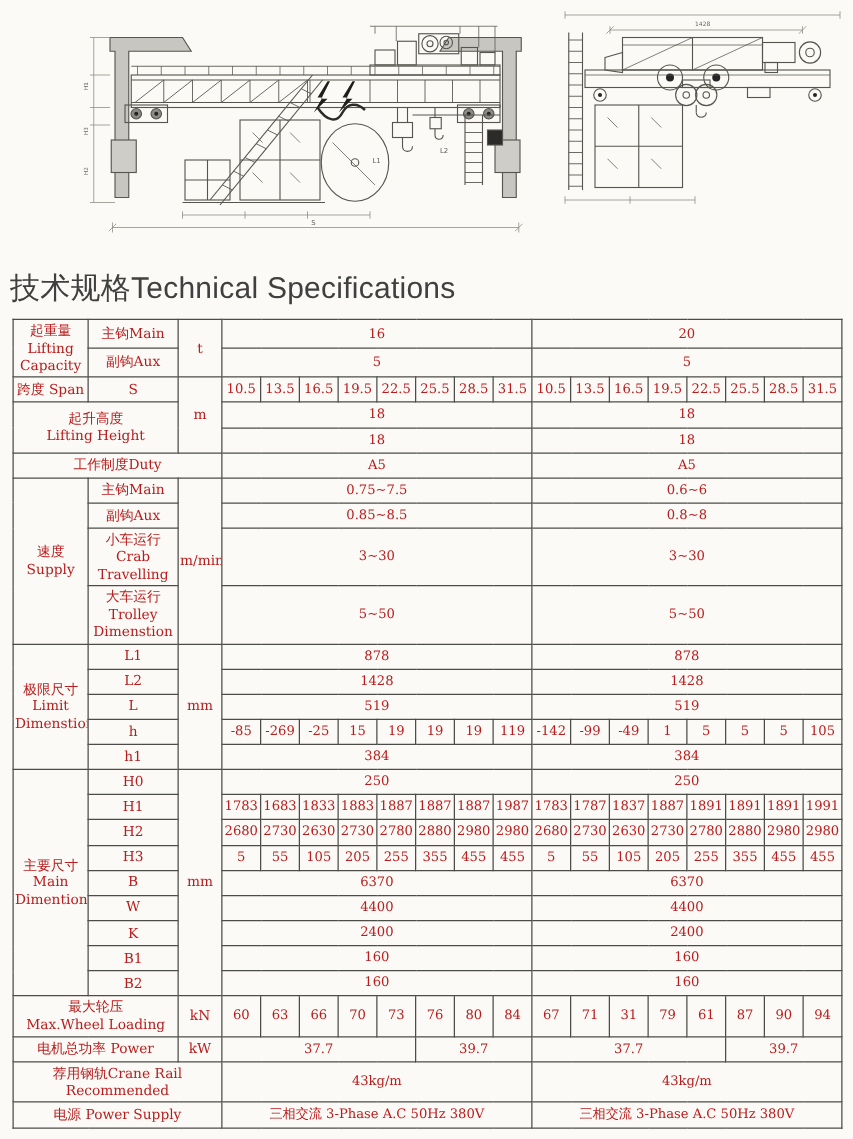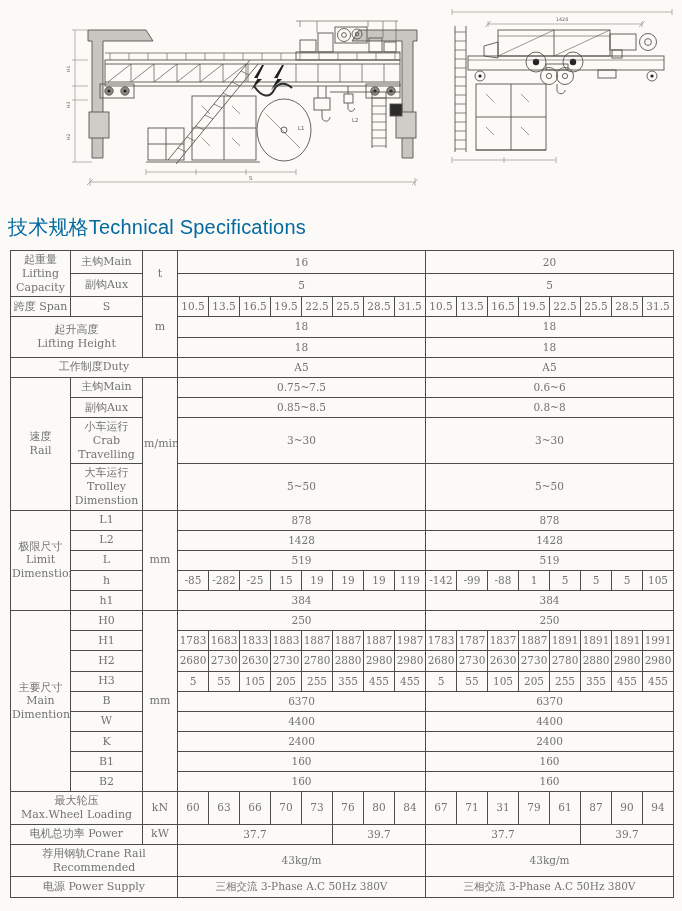--- a/index.html
+++ b/index.html
@@ -5,28 +5,28 @@
   html,body{margin:0;padding:0;}
   body{
     width:682px;height:911px;overflow:hidden;
     background:#fbfaf6;
     font-family:"Liberation Sans",sans-serif;
     position:relative;
   }
   .drawing-wrap{width:682px;height:200px;}
   .page-title{
     margin:14px 0 0 8px;
-    font-size:20px;color:#0369a1;letter-spacing:.2px;
+    font-size:24px;color:#404040;letter-spacing:.2px;
     font-family:"Liberation Sans",sans-serif;
   }
   table.spec{
     border-collapse:collapse;table-layout:fixed;width:663px;
     margin:9px 12px 0 10px;
     font-family:"DejaVu Serif","Liberation Serif",serif;
-    color:#737373;
+    color:#b91c1c;
     border:1.5px solid #3d3d3b;
   }
   table.spec td{
     border:1px solid #4c4c49;
     text-align:center;vertical-align:middle;
     padding:3px 0;
     font-size:10.5px;line-height:1.25;
     white-space:pre-line;overflow:hidden;
   }
   table.spec td.lab{font-size:11px;padding:2px 1px;}
@@ -289,21 +289,21 @@
         <td colspan="8">18</td>
         <td colspan="8">18</td>
       </tr>
       <tr>
         <td colspan="3" class="lab">工作制度Duty</td>
         <td colspan="8">A5</td>
         <td colspan="8">A5</td>
       </tr>
       <tr>
         <td rowspan="4" class="lab">速度
-Rail</td>
+Supply</td>
         <td class="lab">主钩Main</td>
         <td rowspan="4" class="lab">m/min</td>
         <td colspan="8">0.75~7.5</td>
         <td colspan="8">0.6~6</td>
       </tr>
       <tr>
         <td class="lab">副钩Aux</td>
         <td colspan="8">0.85~8.5</td>
         <td colspan="8">0.8~8</td>
       </tr>
@@ -335,30 +335,30 @@
         <td colspan="8">1428</td>
       </tr>
       <tr>
         <td class="lab">L</td>
         <td colspan="8">519</td>
         <td colspan="8">519</td>
       </tr>
       <tr>
         <td class="lab">h</td>
         <td>-85</td>
-        <td>-282</td>
+        <td>-269</td>
         <td>-25</td>
         <td>15</td>
         <td>19</td>
         <td>19</td>
         <td>19</td>
         <td>119</td>
         <td>-142</td>
         <td>-99</td>
-        <td>-88</td>
+        <td>-49</td>
         <td>1</td>
         <td>5</td>
         <td>5</td>
         <td>5</td>
         <td>105</td>
       </tr>
       <tr>
         <td class="lab">h1</td>
         <td colspan="8">384</td>
         <td colspan="8">384</td>

